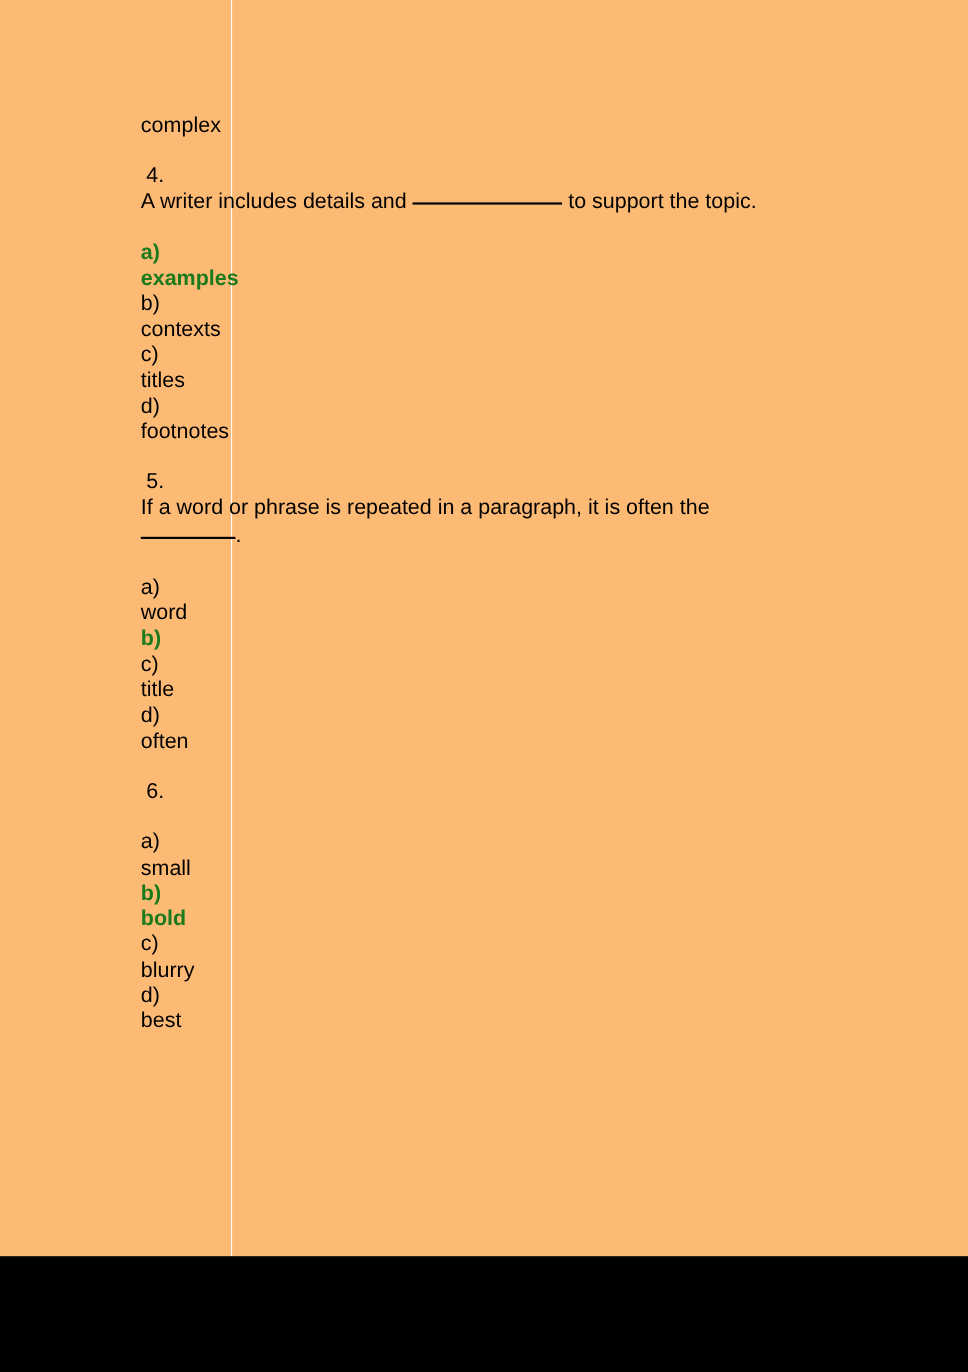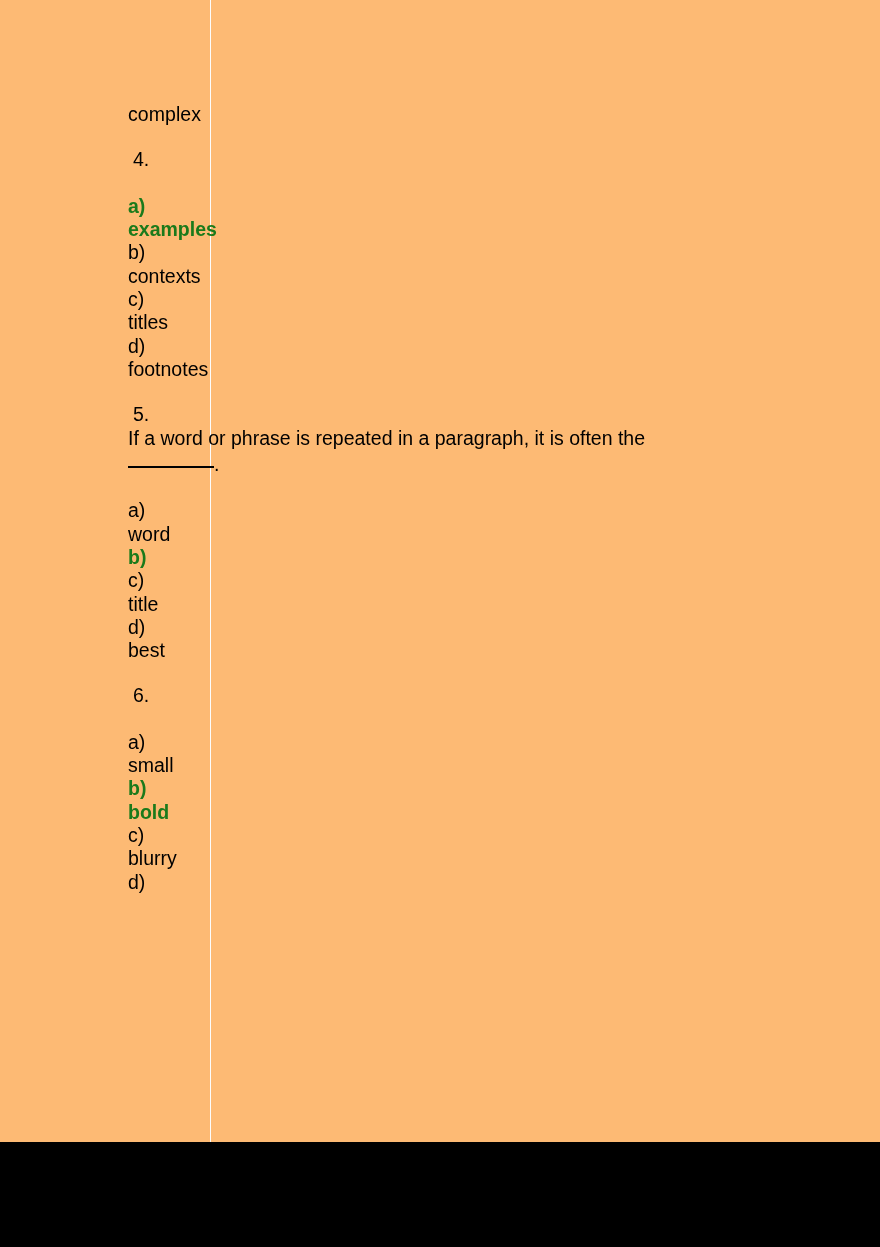--- a/index.html
+++ b/index.html
@@ -100,20 +100,23 @@
 <div class="page">
 
   <div class="scan-seam"></div>
 
   <div class="content">
 
     <div class="doc-line orphan-word">complex</div>
 
     <div class="q-block">
       <div class="q-number">4.</div>
+      <div class="q-text">
+        <span>A writer includes details and </span><span class="blank blank-w1"></span><span> to support the topic.</span>
+      </div>
       <div class="options">
         <div class="opt-line correct">a)</div>
         <div class="opt-line correct">examples</div>
         <div class="opt-line">b)</div>
         <div class="opt-line">contexts</div>
         <div class="opt-line">c)</div>
         <div class="opt-line">titles</div>
         <div class="opt-line">d)</div>
         <div class="opt-line">footnotes</div>
       </div>
@@ -125,34 +128,35 @@
       <div class="q-text-2">
         <span class="blank blank-w2"></span><span>.</span>
       </div>
       <div class="options">
         <div class="opt-line">a)</div>
         <div class="opt-line">word</div>
         <div class="opt-line correct">b)</div>
         <div class="opt-line">c)</div>
         <div class="opt-line">title</div>
         <div class="opt-line">d)</div>
-        <div class="opt-line">best</div>
+        <div class="opt-line">often</div>
       </div>
     </div>
 
     <div class="q-block">
       <div class="q-number">6.</div>
       <div class="options">
         <div class="opt-line">a)</div>
         <div class="opt-line">small</div>
         <div class="opt-line correct">b)</div>
         <div class="opt-line correct">bold</div>
         <div class="opt-line">c)</div>
         <div class="opt-line">blurry</div>
         <div class="opt-line">d)</div>
+        <div class="opt-line">best</div>
       </div>
     </div>
 
   </div>
 
   <div class="footer-bar"></div>
 
 </div>
 
 </body></html>

